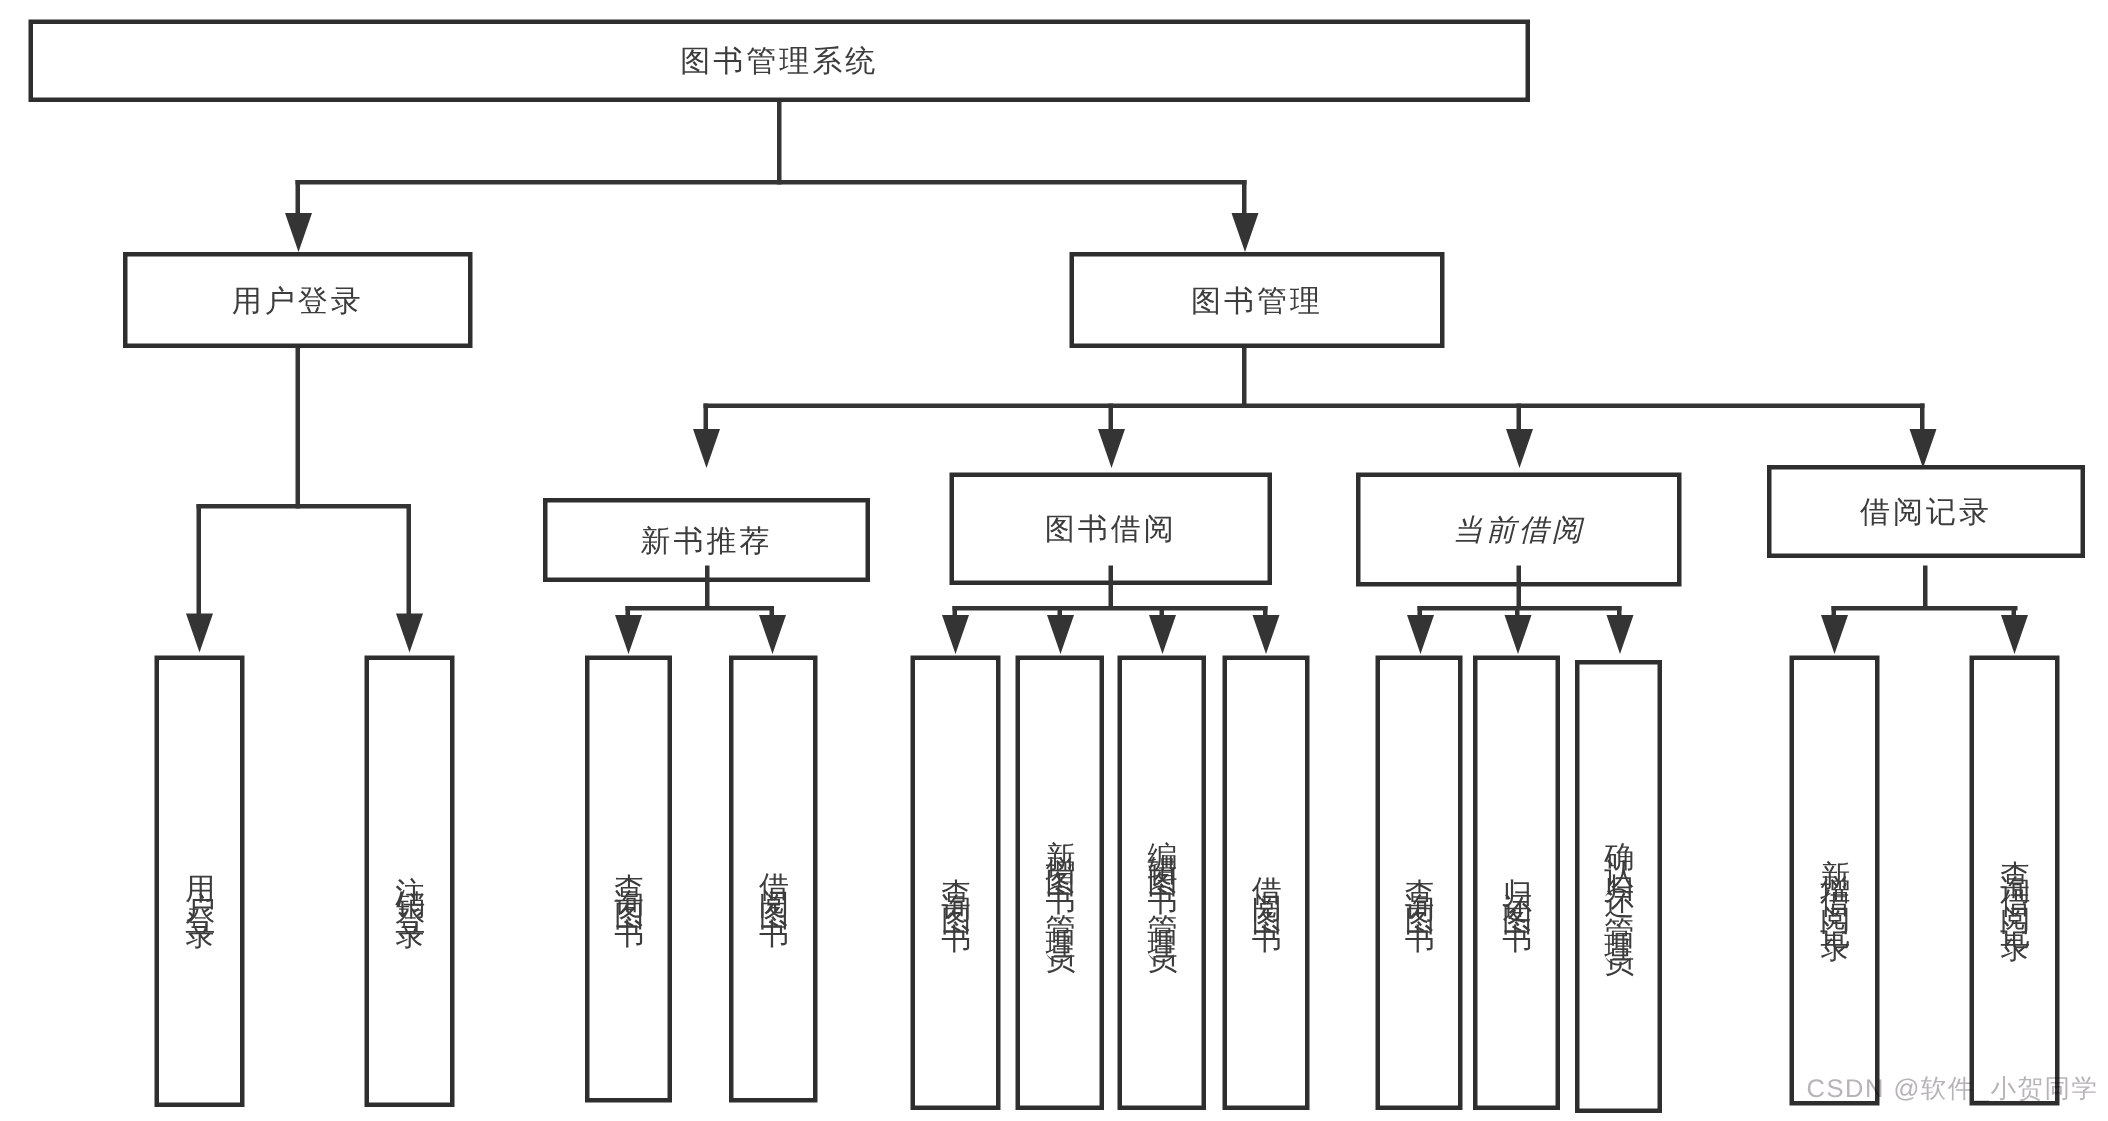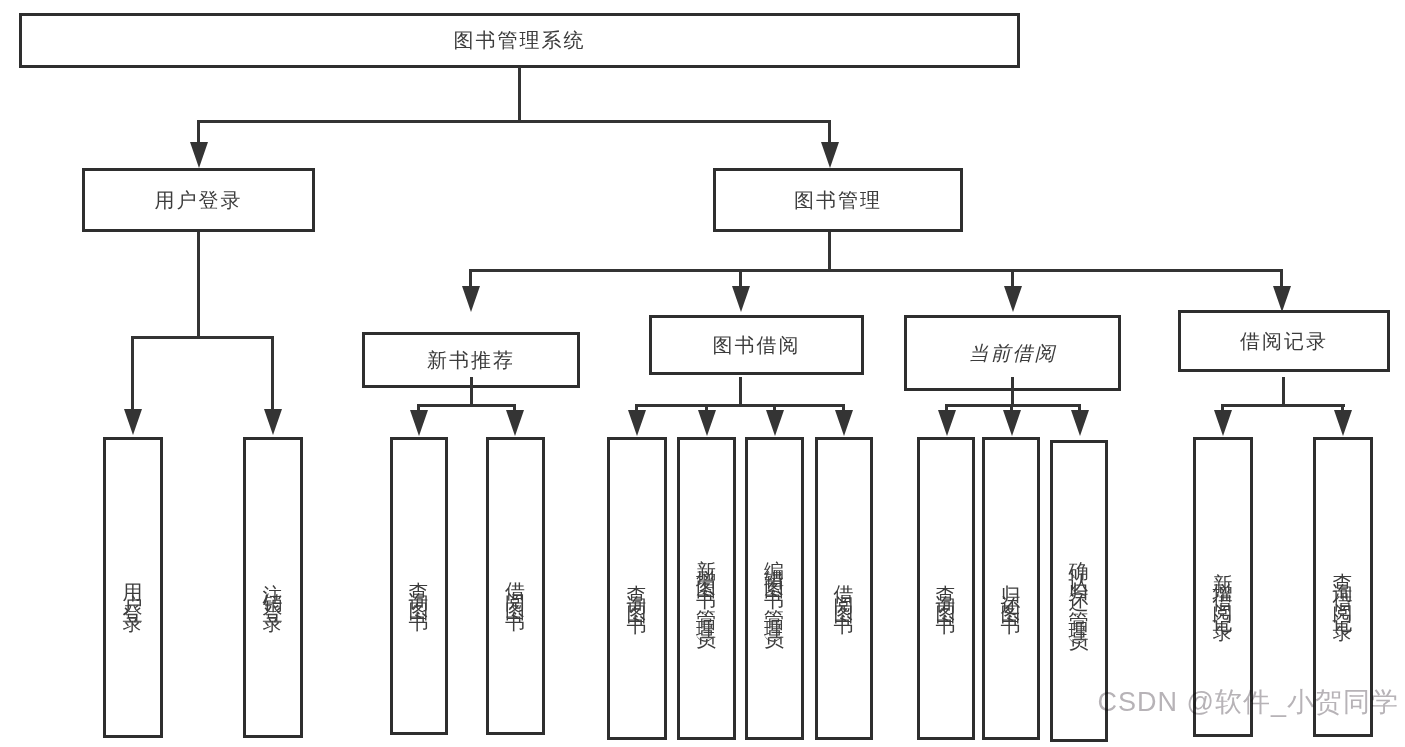--- a/index.html
+++ b/index.html
@@ -40,22 +40,22 @@
   }
   .line{position:absolute;background:var(--line);}
   .arrow{
     position:absolute;width:0;height:0;
     border-left:9px solid transparent;
     border-right:9px solid transparent;
     border-top:26px solid var(--line);
   }
   .watermark{
     position:absolute;
-    right:6px;top:684px;
-    font-size:27px;letter-spacing:1px;
+    right:6px;top:714px;
+    font-size:17px;letter-spacing:1px;
     color:var(--wm);
     mix-blend-mode:multiply;
     z-index:10;
     white-space:nowrap;
   }
 </style>
 </head>
 <body>
 
 <div class="canvas">
@@ -67,21 +67,21 @@
   <div class="hbox" style="left:82px;top:168px;width:233px;height:64px;">
     <span>用户登录</span>
   </div>
   <div class="hbox" style="left:713px;top:168px;width:250px;height:64px;">
     <span>图书管理</span>
   </div>
 
   <div class="hbox" style="left:362px;top:315px;width:218px;height:56px;margin-top:17px;">
     <span>新书推荐</span>
   </div>
-  <div class="hbox" style="left:633px;top:315px;width:215px;height:60px;margin-left:16px;">
+  <div class="hbox" style="left:633px;top:315px;width:215px;height:75px;">
     <span>图书借阅</span>
   </div>
   <div class="hbox" style="left:904px;top:315px;width:217px;height:76px;font-style:italic;">
     <span>当前借阅</span>
   </div>
   <div class="hbox" style="left:1178px;top:310px;width:212px;height:62px;">
     <span>借阅记录</span>
   </div>
 
   <div class="vbox" style="left:103px;top:437px;width:60px;height:301px;">

